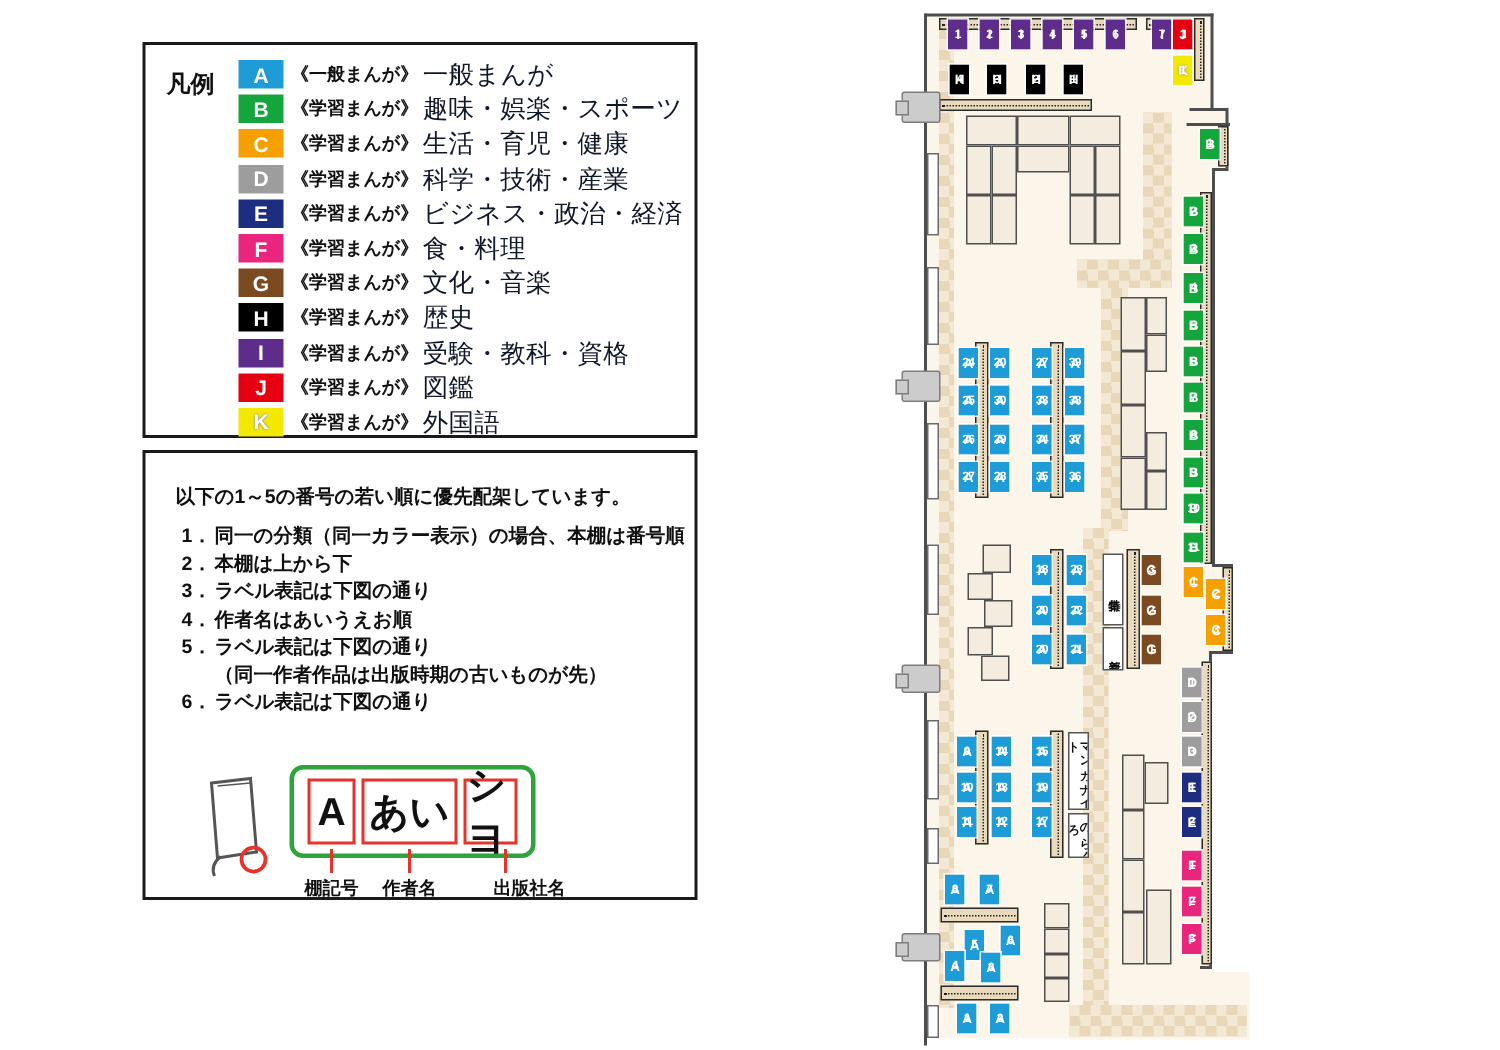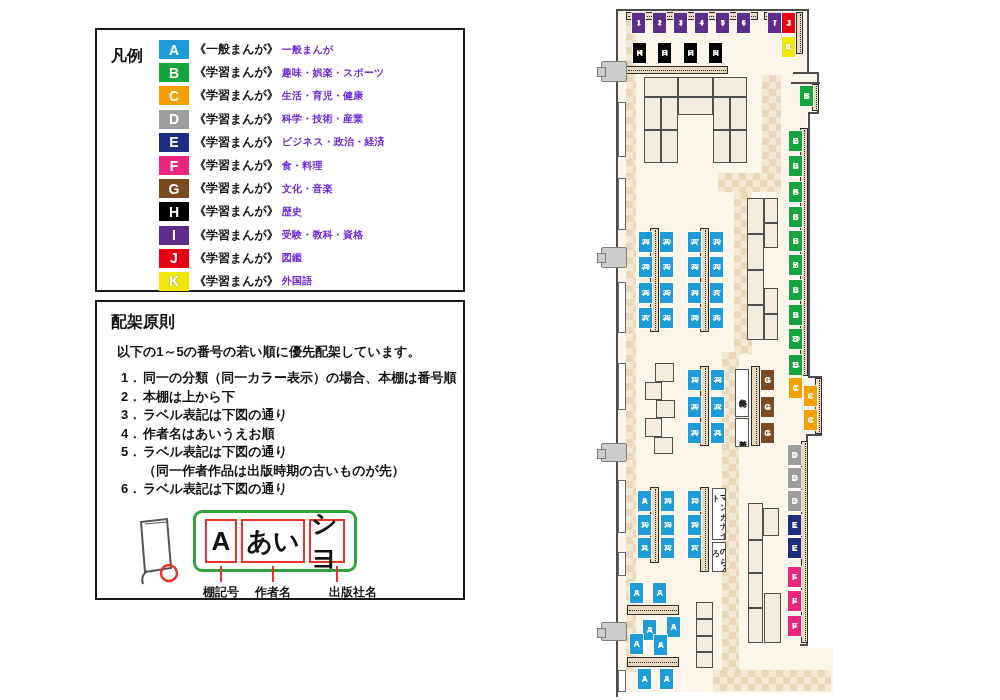--- a/index.html
+++ b/index.html
@@ -8,21 +8,21 @@
   
   .panel{position:absolute;background:#fff;border:2px solid #1a1a1a;box-sizing:border-box;}
   .legend{left:95px;top:28px;width:370px;height:264px;padding:8px 10px 6px 14px;}
   .legend-title{font-size:16px;font-weight:bold;color:#111;position:absolute;left:14px;top:16px;}
   .legend-rows{position:absolute;left:62px;top:8px;}
   .legend-row{display:flex;align-items:center;height:23.2px;}
   .chip{display:inline-flex;align-items:center;justify-content:center;width:30px;height:19px;
         color:#fff;font-weight:bold;font-size:14px;margin-right:5px;flex:0 0 30px;}
   .chip.k{text-shadow:0 0 2px #999, 0 0 1px #888;}
   .series{font-size:12px;font-weight:bold;color:#111;white-space:nowrap;margin-right:3px;}
-  .category{font-size:10px;font-weight:bold;color:#6d28d9;white-space:nowrap;letter-spacing:.2px;}
+  .category{font-size:17px;font-weight:normal;color:#0f172a;white-space:nowrap;letter-spacing:.2px;}
   .principles{left:95px;top:300px;width:370px;height:300px;padding:10px 10px 6px 14px;}
   .p-title{font-size:16px;font-weight:bold;color:#111;}
   .p-intro{font-size:13px;font-weight:bold;color:#111;margin:10px 0 8px 6px;white-space:nowrap;}
   .rules{margin-left:10px;}
   .rule{display:flex;font-size:13px;font-weight:bold;color:#111;line-height:18.5px;}
   .rule .rn{flex:0 0 22px;}
   .rule .rt{flex:1;white-space:nowrap;}
   .rule .sub{margin-left:22px;white-space:nowrap;}
   
   .diagram{position:absolute;left:0;top:200px;width:100%;height:100px;}
@@ -128,21 +128,20 @@
 
   <div class="legend-row">
     <span class="chip k" style="background: rgb(243, 233, 0);">K</span>
     <span class="series">《学習まんが》</span>
     <span class="category">外国語</span>
   </div>
 </div>
   </div>
 
   <div class="panel principles">
-    <div class="p-title">配架原則</div>
     <div class="p-intro">以下の1～5の番号の若い順に優先配架しています。</div>
     <div class="rules" id="rules">
         <div class="rule">
           <span class="rn">1．</span>
           <span class="rt">同一の分類（同一カラー表示）の場合、本棚は番号順</span>
         </div>
         <div class="rule">
           <span class="rn">2．</span>
           <span class="rt">本棚は上から下</span>
         </div>

